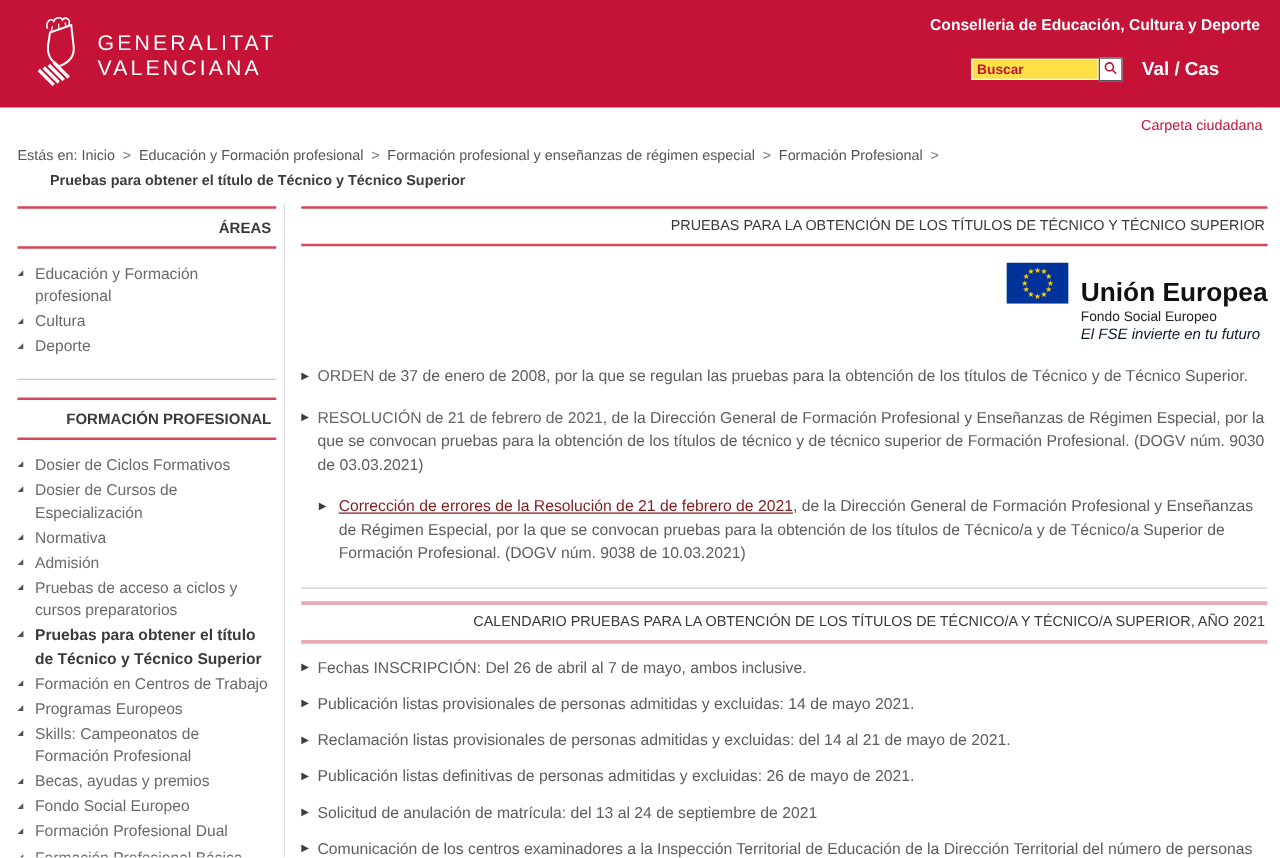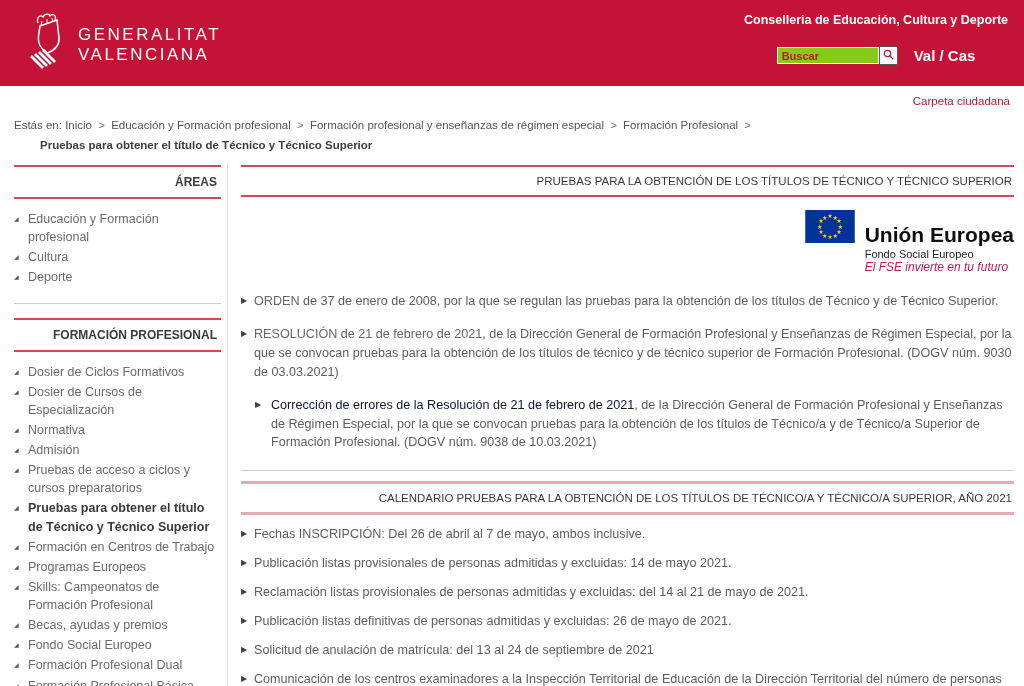--- a/index.html
+++ b/index.html
@@ -7,21 +7,21 @@
   body { font-family:"Liberation Sans", sans-serif; }
   .page { width:1024px; height:686px; overflow:hidden; position:relative; background:#fff; }
 
   
   .header { background:#c41336; height:86px; display:flex; justify-content:space-between; padding:0 16px 0 26px; color:#fff; }
   .logo-block { display:flex; align-items:center; gap:12px; margin-top:4px; }
   .logo-text { font-size:17px; letter-spacing:2.5px; line-height:1.2; color:#fff; font-weight:500; }
   .header-right { display:flex; flex-direction:column; align-items:center; padding-top:13px; }
   .conselleria { font-size:12.5px; font-weight:bold; color:#fff; }
   .search-row { display:flex; align-items:center; margin-top:19px; }
-  .search-input { width:102px; height:17px; border:1px solid #fff; background:#84cc16; color:#c41336; font-size:11px; font-weight:bold; padding:0 4px; outline:none; }
+  .search-input { width:102px; height:17px; border:1px solid #fff; background:#fde047; color:#c41336; font-size:11px; font-weight:bold; padding:0 4px; outline:none; }
   .search-input::placeholder { color:#c41336; opacity:1; }
   .search-btn { width:19px; height:19px; background:#fff; border:1px solid #555; display:flex; align-items:center; justify-content:center; cursor:pointer; padding:0; }
   .lang { font-size:15px; font-weight:bold; color:#fff; margin-left:16px; cursor:pointer; }
 
   
   .carpeta-row { text-align:right; padding:5px 14px 0 0; }
   .carpeta { color:#c41336; font-size:11.5px; cursor:pointer; }
 
   
   .breadcrumb { margin:7px 12px 8px 40px; text-indent:-26px; font-size:11.5px; color:#555; line-height:1.7; max-width:760px; }
@@ -44,31 +44,31 @@
   .side-divider { border-top:1px solid #ccc; margin:15px 0 14px; }
 
   
   .main-header { border-top:2px solid #d9465a; border-bottom:2px solid #d9465a; text-align:right; font-weight:normal; font-size:11.5px; color:#3a3a3a; padding:8px 2px; }
   .main-header.pink { border-top:3px solid #e8a9b4; border-bottom:3px solid #e8a9b4; }
 
   .eu-block { display:flex; justify-content:flex-end; align-items:flex-start; margin:13px 0 18px; }
   .eu-text { margin-left:10px;margin-top:14px; }
   .eu-title { font-size:21px; font-weight:bold; color:#101010; line-height:1.05; }
   .eu-sub { font-size:11px; color:#222; margin-top:2px; }
-  .eu-tag { font-size:12px; font-style:italic; color:#be185d; }
+  .eu-tag { font-size:12px; font-style:italic; color:#0f172a; }
 
   .item { position:relative; padding-left:13px; margin:14px 0; font-size:12.6px; color:#5d5d5d; line-height:1.5; }
   .item .arrow { position:absolute; left:0; top:3px; font-size:8px; color:#3f3f3f; }
   .item.no-bullet { padding-left:0; }
   .item.ind1 { margin-left:14px; }
   .item.ind2 { margin-left:30px; margin-top:8px; }
   .cal .item { margin:10px 0; }
 
   .t-link { color:#666; cursor:pointer; }
-  .t-redlink { color:#0f172a; cursor:pointer; }
+  .t-redlink { color:#7f1d1d; text-decoration:underline; cursor:pointer; }
 
   .divider { border-top:1px solid #ccc; margin:18px 0 0; }
 </style>
 </head>
 <body>
 
 <div class="page">
 
   <div class="header">
     <div class="logo-block">

